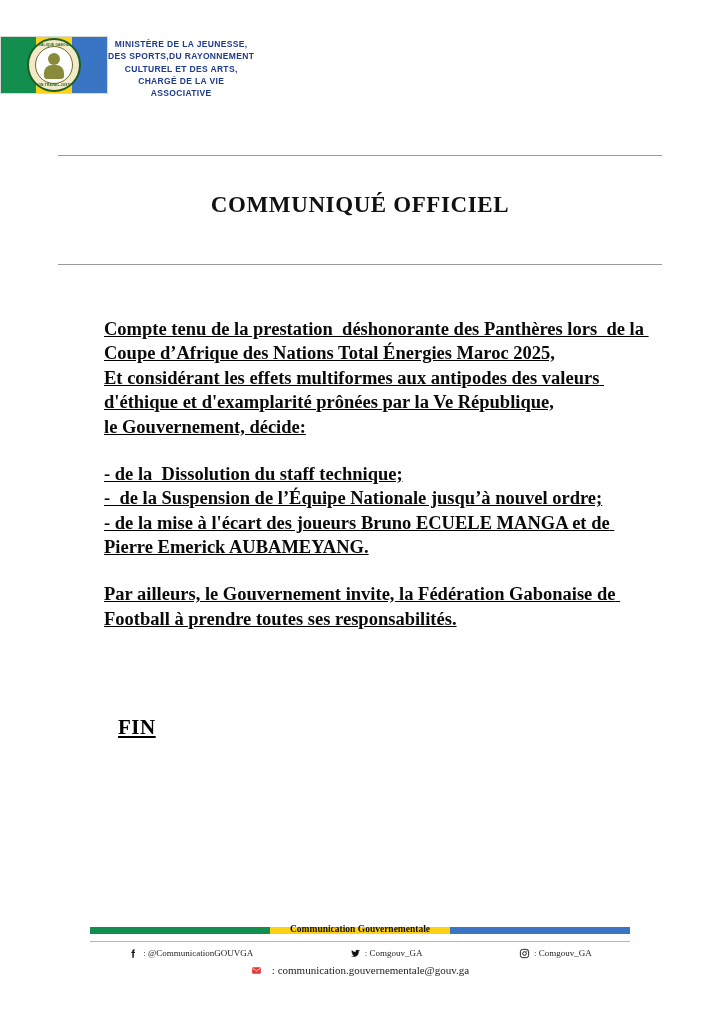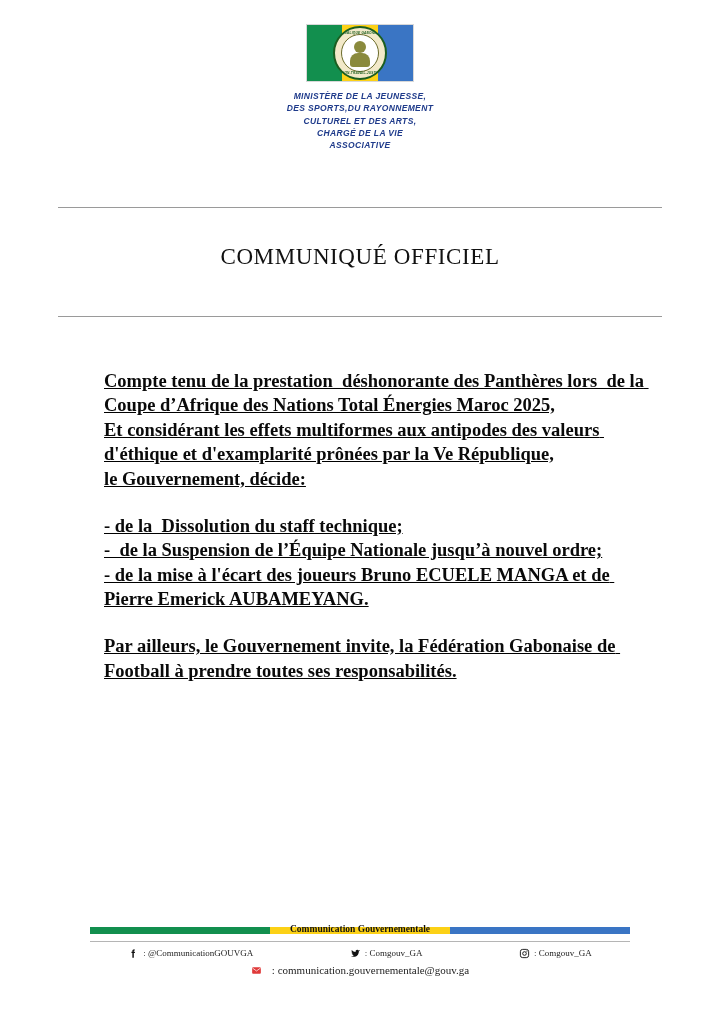--- a/index.html
+++ b/index.html
@@ -19,25 +19,24 @@
   .page {
     width: 720px;
     height: 1014px;
     position: relative;
     background: #ffffff;
     box-sizing: border-box;
   }
 
   
   .header {
-    padding-top: 24px;
-    display: flex;
-    flex-direction: column;
-    align-items: center;
-    font-style: italic;
+    padding-top: 30px;
+    display: flex;
+    flex-direction: row;
+    align-items: center;
   }
   .emblem {
     width: 108px;
     height: 58px;
     display: flex;
     flex-direction: row;
     position: relative;
     border: 1px solid #d8d8d8;
     box-sizing: border-box;
   }
@@ -124,21 +123,21 @@
     height: 1px;
     background: #9a9a9a;
     margin: 0 auto;
   }
   .rule-top { margin-top: 55px; }
   .rule-bottom { margin-top: 46px; }
 
   .doc-title {
     text-align: center;
     font-family: "Liberation Serif", serif;
-    font-weight: normal;
+    font-weight: bold;
     font-size: 23px;
     letter-spacing: 0.6px;
     margin-top: 36px;
     color: #111111;
   }
 
   
   .body-wrap {
     margin: 0 auto;
     width: 540px;
@@ -281,20 +280,21 @@
     <div class="para">Compte tenu de la prestation  déshonorante des Panthères lors  de la Coupe d’Afrique des Nations Total Énergies Maroc 2025,
 Et considérant les effets multiformes aux antipodes des valeurs d'éthique et d'examplarité prônées par la Ve République,
 le Gouvernement, décide:</div>
     <div class="gap-md"></div>
     <div class="para">- de la  Dissolution du staff technique;
 -  de la Suspension de l’Équipe Nationale jusqu’à nouvel ordre;
 - de la mise à l'écart des joueurs Bruno ECUELE MANGA et de Pierre Emerick AUBAMEYANG.</div>
     <div class="gap-md"></div>
     <div class="para">Par ailleurs, le Gouvernement invite, la Fédération Gabonaise de Football à prendre toutes ses responsabilités.</div>
     <div class="gap-md"></div>
+    <div class="fin">FIN</div>
   </div>
 
   <div class="footer">
     <div class="flag-bar">
       <div class="seg seg-green"></div>
       <div class="seg seg-yellow"></div>
       <div class="seg seg-blue"></div>
       <div class="footer-label">Communication Gouvernementale</div>
     </div>
     <div class="footer-rule"></div>

